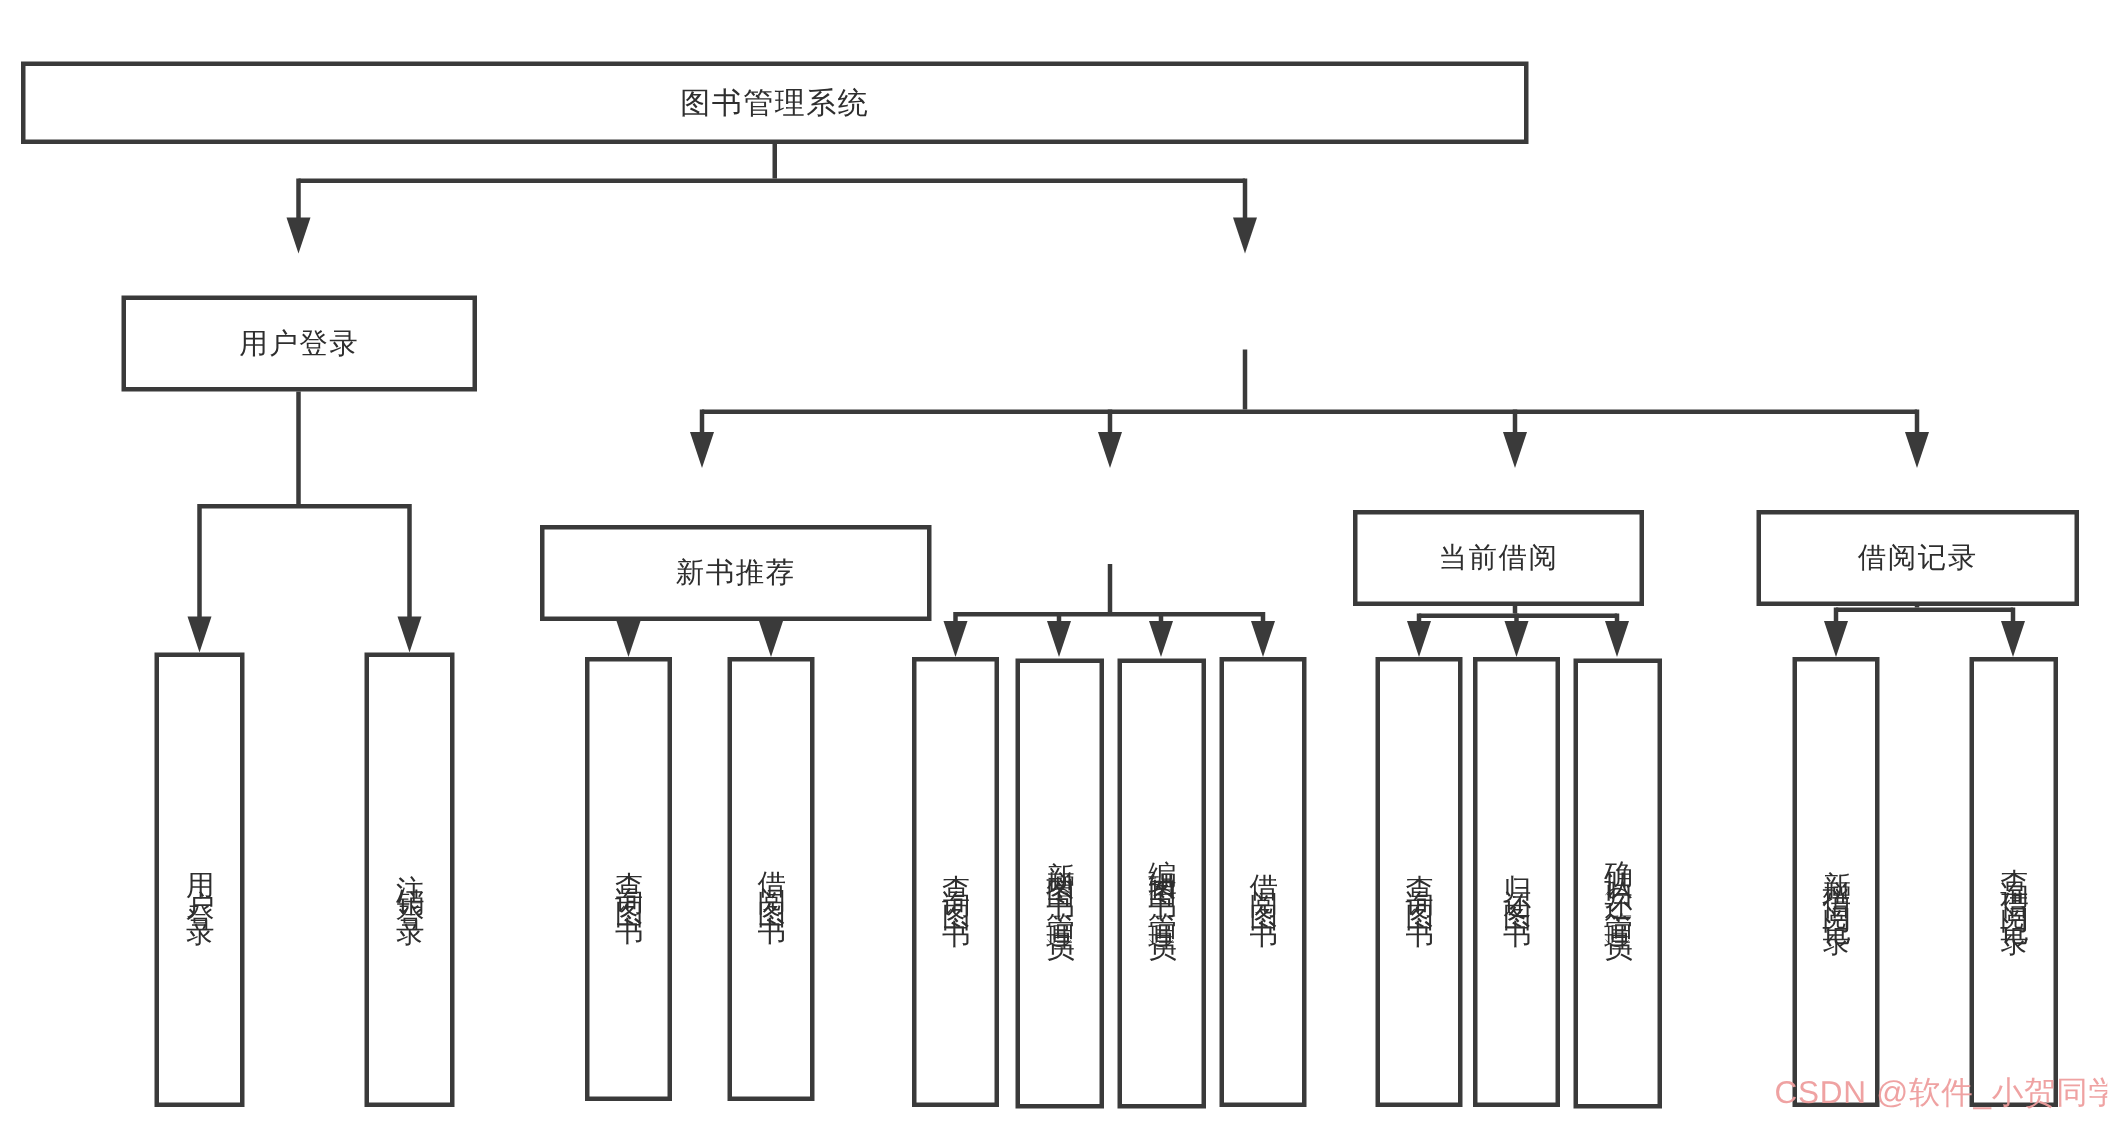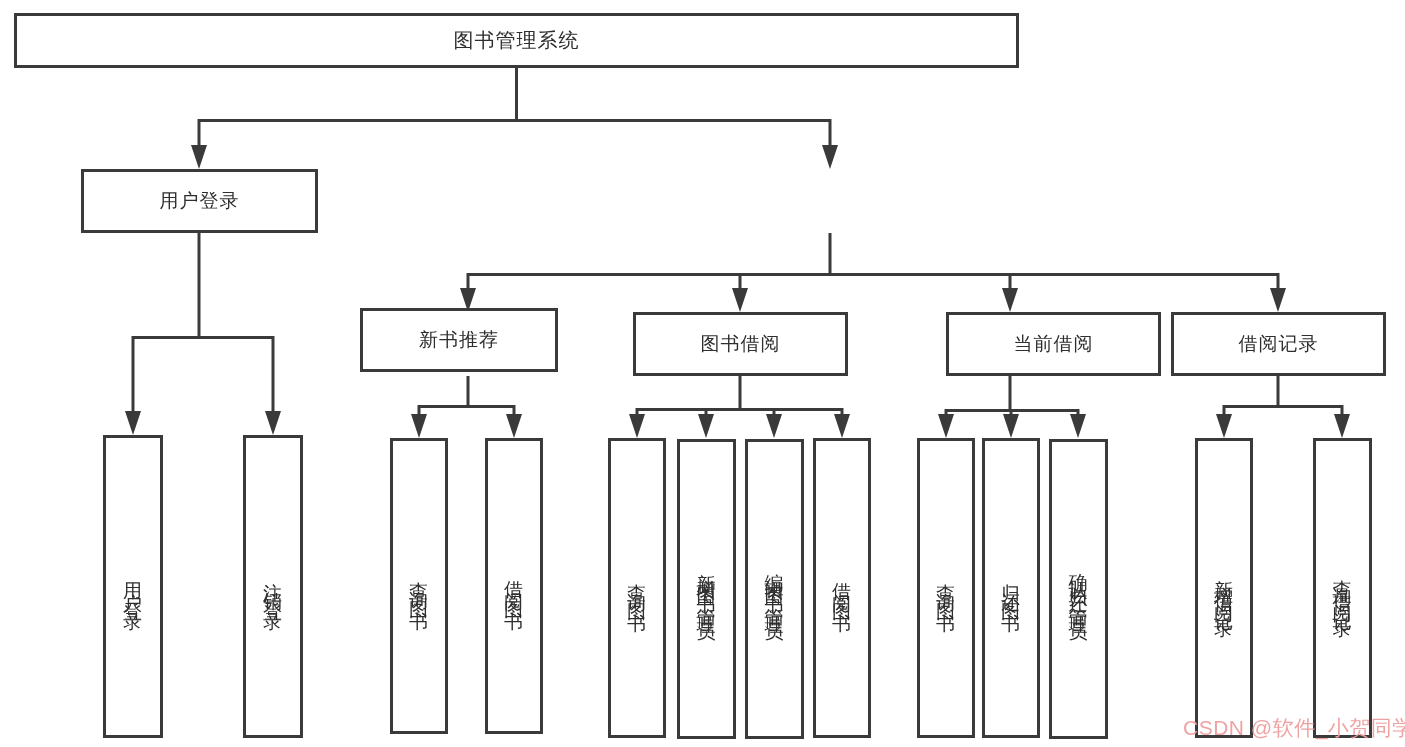--- a/index.html
+++ b/index.html
@@ -14,21 +14,21 @@
   .node{
     position:absolute;
     box-sizing:border-box;
     border:3px solid #3a3a3a;
     background:#ffffff;
     display:flex;
     align-items:center;
     justify-content:center;
     color:#2e2e2e;
   }
-  .hnode{font-size:19px;letter-spacing:1px;}
+  .hnode{font-size:19px;letter-spacing:1px;margin-top:28px;}
   .root{font-size:20px;}
   .vnode span{
     writing-mode:vertical-rl;
     text-orientation:mixed;
     font-size:19px;
     letter-spacing:10px;
     line-height:1;
     white-space:nowrap;
   }
   .watermark{
@@ -119,27 +119,24 @@
   </svg>
 
   <div class="node hnode root" style="left:14px;top:13px;width:1005px;height:55px;">
     <span>图书管理系统</span>
   </div>
 
   <div class="node hnode" style="left:81px;top:169px;width:237px;height:64px;">
     <span>用户登录</span>
   </div>
 
-  <div class="node hnode" style="left:360px;top:308px;width:198px;height:64px;">
+  <div class="node hnode" style="left:360px;top:322px;width:261px;height:64px;">
     <span>新书推荐</span>
   </div>
-  <div class="node hnode" style="left:633px;top:312px;width:215px;height:64px;">
-    <span>图书借阅</span>
-  </div>
-  <div class="node hnode" style="left:946px;top:312px;width:215px;height:64px;">
+  <div class="node hnode" style="left:902px;top:312px;width:194px;height:64px;">
     <span>当前借阅</span>
   </div>
   <div class="node hnode" style="left:1171px;top:312px;width:215px;height:64px;">
     <span>借阅记录</span>
   </div>
 
   <div class="node vnode" style="left:103px;top:435px;width:60px;height:303px;">
     <span>用户登录</span>
   </div>
   <div class="node vnode" style="left:243px;top:435px;width:60px;height:303px;">

